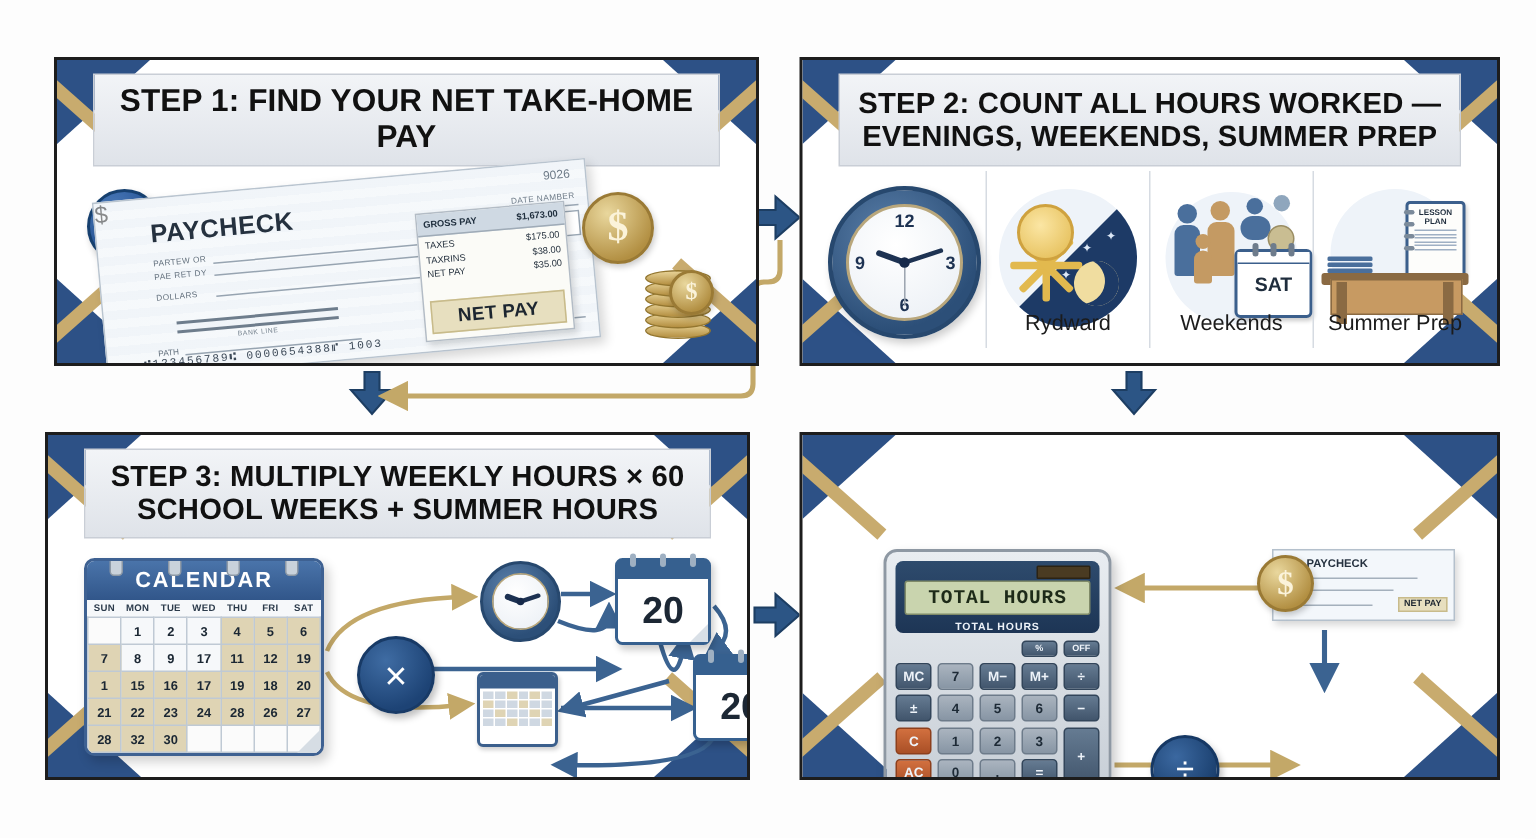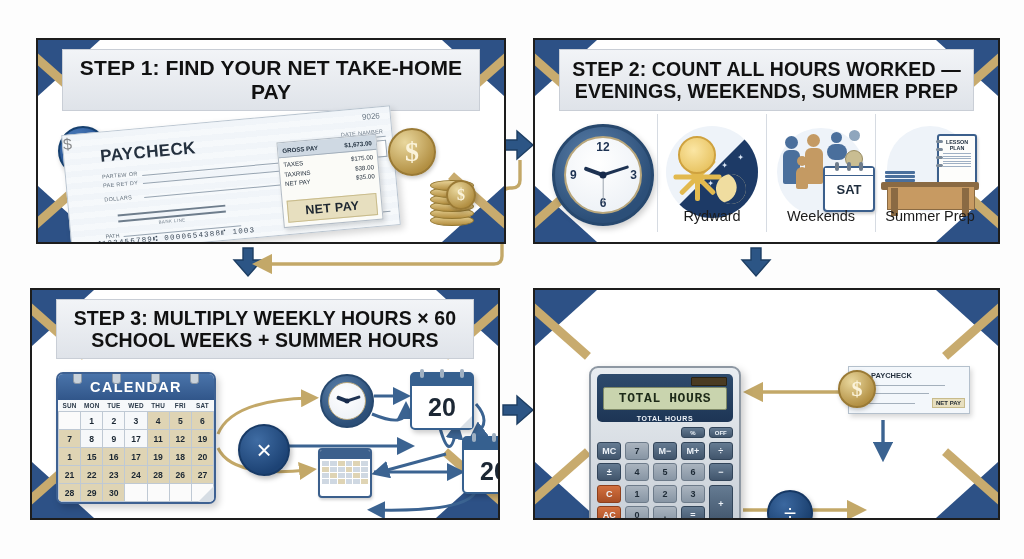--- a/index.html
+++ b/index.html
@@ -585,21 +585,21 @@
             <td class="wk">21</td>
             <td class="wk">22</td>
             <td class="wk">23</td>
             <td class="wk">24</td>
             <td class="wk">28</td>
             <td class="wk">26</td>
             <td class="wk">27</td>
           </tr>
           <tr>
             <td class="wk">28</td>
-            <td class="wk">29</td>
+            <td class="wk">32</td>
             <td class="wk">30</td>
             <td class="em"></td>
             <td class="em"></td>
             <td class="em"></td>
             <td class="em"></td>
           </tr>
         </tbody>
           </table>
         <i class="cal-fold"></i>
       </div>

